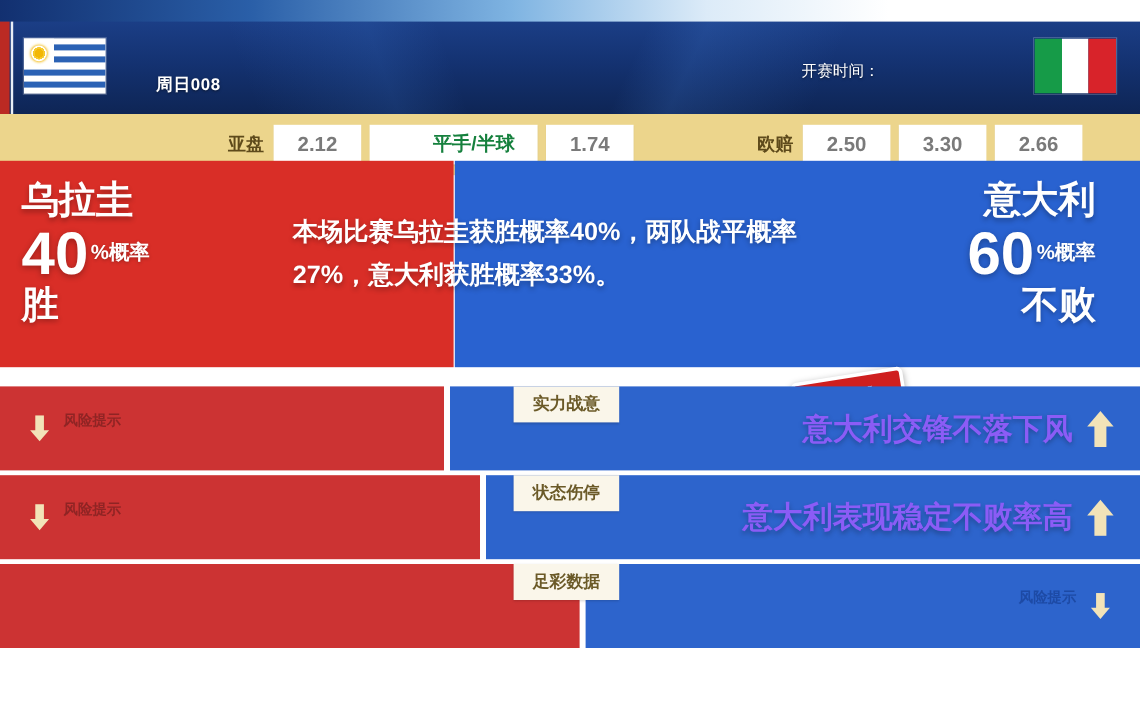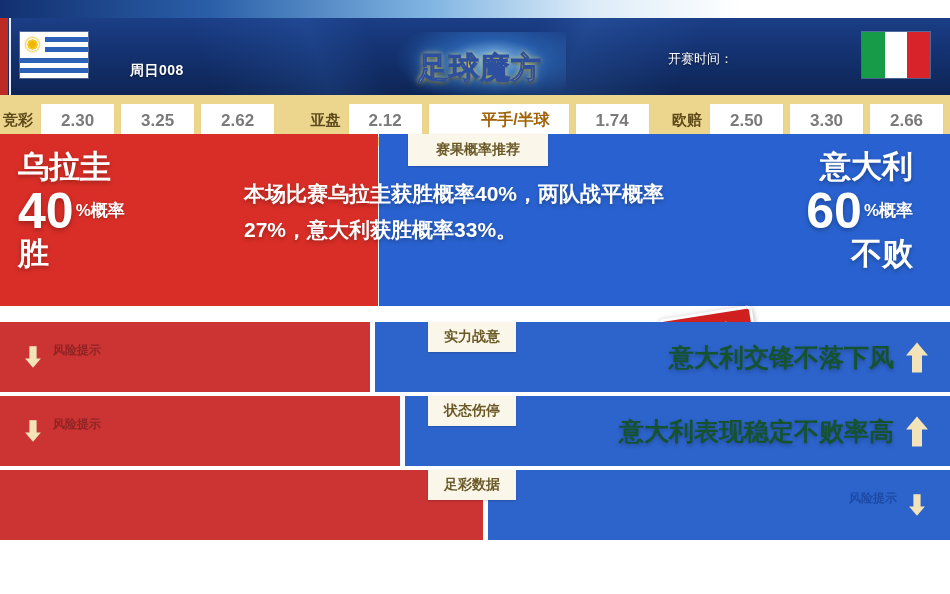--- a/index.html
+++ b/index.html
@@ -81,21 +81,21 @@
   .odds-group{display:flex;align-items:center;}
   .odds-label{
     font-size:15px;font-weight:bold;color:#5e4a1b;margin:0 8px 0 0;white-space:nowrap;
   }
   .odds-cell{
     background:#ffffff;color:#7a7a7a;font-size:17px;font-weight:bold;
     height:33px;min-width:55px;padding:0 9px;margin-right:7px;
     display:flex;align-items:center;justify-content:center;white-space:nowrap;
     box-shadow:0 1px 1px rgba(0,0,0,.07);
   }
-  .odds-cell.wide{min-width:88px;font-size:16px;color:#a16207;padding-left:43px;}
+  .odds-cell.wide{min-width:88px;font-size:16px;color:#15803d;padding-left:43px;}
   .sp-a{width:172px;}
   .sp-b{width:96px;}
   .sp-lead{width:18px;}
 
   
   .mainpanel{position:absolute;left:0;top:134px;width:935px;height:172px;}
   .mp-red{position:absolute;left:0;top:0;width:378px;height:172px;background:#d92e27;}
   .mp-blue{position:absolute;left:379px;top:0;width:571px;height:172px;background:#2962d0;}
 
   .team-left{position:absolute;left:18px;top:14px;color:#ffffff;}
@@ -137,21 +137,21 @@
   .row-note{
     position:absolute;top:50%;transform:translateY(-50%);
     display:flex;align-items:flex-start;gap:9px;white-space:nowrap;
   }
   .note-left{left:22px;}
   .note-right{right:22px;}
   .note-text-dim{font-size:12px;font-weight:bold;color:#8f2424;}
   .note-text-dim-blue{font-size:12px;font-weight:bold;color:#1d4aa5;}
   .headline{
     position:absolute;top:50%;transform:translateY(-50%);
-    color:#14532d;font-size:25px;font-weight:bold;white-space:nowrap;
+    color:#8b5cf6;font-size:25px;font-weight:bold;white-space:nowrap;
     display:flex;align-items:center;gap:12px;
     text-shadow:0 2px 4px rgba(0,0,0,.28);
   }
   .hl-right{right:22px;}
   .hl-left{left:22px;}
   .arr-up,.arr-down{position:relative;display:inline-block;width:22px;height:30px;}
   .arr-up:before{content:"";position:absolute;left:6px;top:11px;width:10px;height:19px;background:#f2e3b8;}
   .arr-up:after{content:"";position:absolute;left:0;top:0;border-left:11px solid transparent;border-right:11px solid transparent;border-bottom:13px solid #f2e3b8;}
   .arr-down:before{content:"";position:absolute;left:6px;top:0;width:10px;height:19px;background:#f2e3b8;}
   .arr-down:after{content:"";position:absolute;left:0;bottom:0;border-left:11px solid transparent;border-right:11px solid transparent;border-top:13px solid #f2e3b8;}
@@ -171,24 +171,20 @@
   }
   .bottomfill{position:absolute;left:0;top:574px;width:950px;height:20px;background:#ffffff;}
 </style>
 </head>
 <body>
 
 <div id="page">
 
   <div class="topfade"></div>
   <div class="header">
-    <div class="logo">
-      <div class="glow"></div>
-      <div class="txt">足球魔方</div>
-    </div>
     <div class="matchno">周日008</div>
     <div class="kickoff">
       <div>开赛时间：</div>
     </div>
   </div>
   <div class="redtick"></div>
   <div class="whitetick"></div>
 
   <div class="flagbox flag-left">
     <div class="flag-inner uy">
@@ -204,26 +200,20 @@
   <div class="flagbox flag-right">
     <div class="flag-inner it">
       <i style="background:#169b48"></i>
         <i style="background:#ffffff"></i>
         <i style="background:#d8232a"></i>
     </div>
   </div>
 
   <div class="oddsbar">
     <div class="sp-lead"></div>
-    <div class="odds-group">
-      <span class="odds-label">竞彩</span>
-      <span class="odds-cell">2.30</span>
-      <span class="odds-cell">3.25</span>
-      <span class="odds-cell">2.62</span>
-    </div>
     <div class="sp-a"></div>
     <div class="odds-group">
       <span class="odds-label">亚盘</span>
       <span class="odds-cell">2.12</span>
       <span class="odds-cell wide">平手/半球</span>
       <span class="odds-cell">1.74</span>
     </div>
     <div class="sp-b"></div>
     <div class="odds-group">
       <span class="odds-label">欧赔</span>
@@ -248,21 +238,20 @@
 
     <div class="team-right">
       <div class="team-name">意大利</div>
       <div class="pct-line">
         <span class="pct-num">60</span>
         <span class="pct-suffix">%概率</span>
       </div>
       <div class="team-result">不败</div>
     </div>
 
-    <div class="tab-label tab-main">赛果概率推荐</div>
     <div class="desc">本场比赛乌拉圭获胜概率40%，两队战平概率27%，意大利获胜概率33%。</div>
     <div class="stamp">推荐</div>
   </div>
 
   <div class="rows">
 
     <div class="row">
       <div class="r-red" style="width:370px"></div>
       <div class="r-blue" style="width:575px"></div>
       <div class="row-note note-left">

